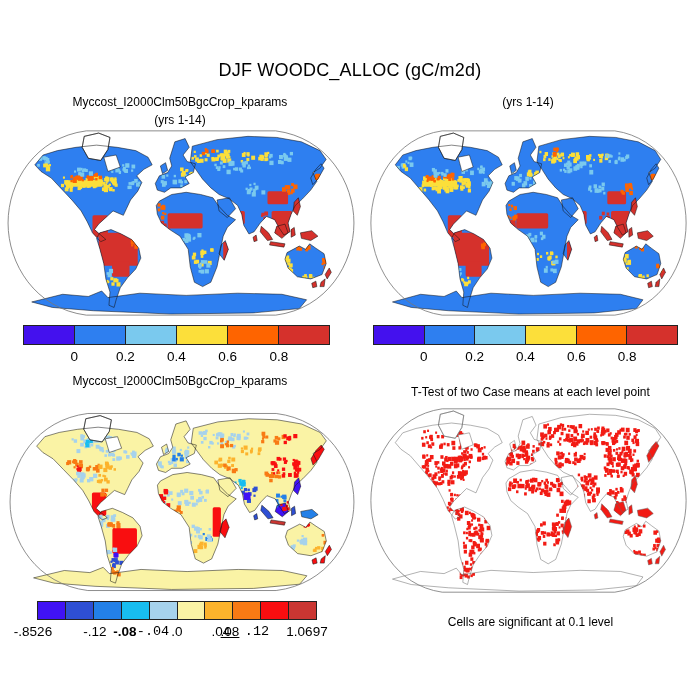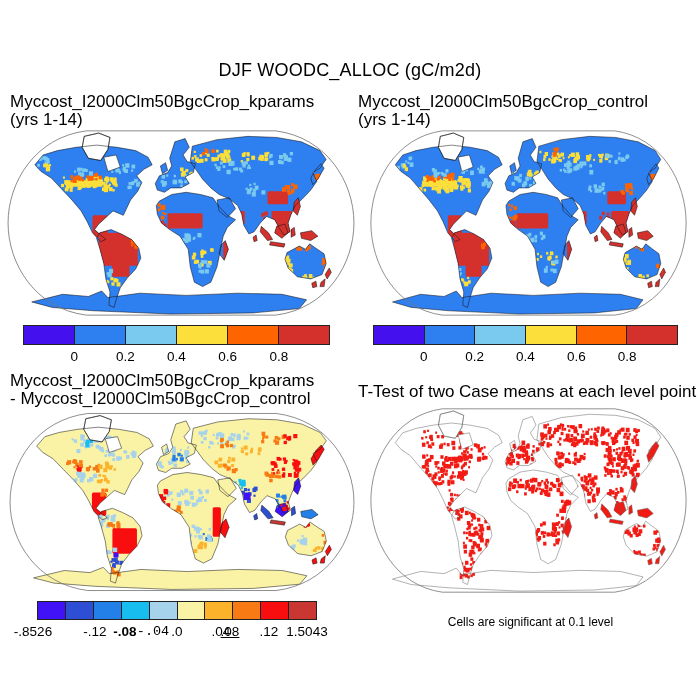--- a/index.html
+++ b/index.html
@@ -1,39 +1,39 @@
 <!DOCTYPE html>
 <html><head>
 <meta charset="utf-8">
 <style>
   html,body{margin:0;padding:0;background:#fff;}
   #fig{position:relative;width:700px;height:700px;background:#fff;overflow:hidden;
        font-family:"Liberation Sans","DejaVu Sans",sans-serif;color:#000;}
   .main-title{position:absolute;left:0;top:60px;width:700px;text-align:center;
               font-size:18px;letter-spacing:.2px;}
-  .ptitle{position:absolute;text-align:left;font-size:17px;line-height:18px;white-space:pre;}
+  .ptitle{position:absolute;text-align:center;font-size:12px;line-height:18px;white-space:pre;}
   .ptitle .l2{display:block;}
   .mapbox{position:absolute;}
   .mapbox svg{display:block;width:100%;height:100%;}
   .cbar{position:absolute;}
   .cbar .bar{display:flex;width:100%;box-sizing:border-box;border:1px solid #222;}
   .cbar .seg{height:100%;border-left:1px solid #222;}
   .cbar .seg:first-child{border-left:none;}
   .cbar .labs{position:absolute;left:0;top:0;width:100%;height:18px;}
   .cbar .labs span{position:absolute;transform:translateX(-50%);font-size:13.5px;white-space:nowrap;}
   .caption{position:absolute;text-align:center;font-size:12px;}
 </style>
 </head>
 <body>
 
 <div id="fig">
   <div class="main-title">DJF WOODC_ALLOC (gC/m2d)</div>
 
   <div class="ptitle" style="left:10px;top:93px;width:340px;"><span>Myccost_I2000Clm50BgcCrop_kparams</span><span class="l2">(yrs 1-14)</span></div>
-  <div class="ptitle" style="left:358px;top:93px;width:340px;"><span>Myccost_I2000Clm50BgcCrop_control</span><span class="l2">(yrs 1-14)</span></div>
+  <div class="ptitle" style="left:358px;top:93px;width:340px;"><span class="l2">(yrs 1-14)</span></div>
 
   <div class="mapbox" id="map-kparams" style="left:6px;top:121px;width:350px;height:204px;">
       <svg viewBox="0 0 340 186" preserveAspectRatio="none">
         <defs>
           <clipPath id="clip1">
             <path d="M28,40 L36,31 L50,27 L68,24 L88,22 L108,24 L126,27 L138,33 L142,40 L134,44 L127,50 L132,56 L128,64 L121,72 L117,80 L114,86 L104,82 L97,88 L90,94 L86,99 L92,104 L97,108 L92,110 L84,102 L79,92 L73,82 L64,72 L54,62 L44,52 L34,46 Z"></path>
             <path d="M91,102 L102,99 L112,103 L122,108 L129,116 L131,125 L126,135 L118,143 L111,152 L107,163 L105,170 L100,168 L101,156 L97,144 L95,130 L91,116 L88,107 Z"></path>
             <path d="M145,57 L149,50 L157,47 L161,41 L159,34 L164,19 L174,16 L178,24 L172,31 L176,37 L184,39 L182,47 L174,51 L178,57 L170,61 L160,61 L154,65 L147,63 Z"></path>
             <path d="M150,41 L155,38 L157,45 L152,48 Z"></path>
             <path d="M149,73 L161,67 L175,65 L189,67 L201,70 L207,78 L215,86 L223,90 L215,97 L211,105 L208,119 L205,133 L199,147 L191,151 L183,147 L179,133 L177,117 L169,105 L159,99 L151,93 L147,85 L146,77 Z"></path>
@@ -1003,21 +1003,21 @@
       </div>
       <div class="labs" style="top: 24px;">
         <span style="left: 50.8333px;">0</span>
         <span style="left: 101.667px;">0.2</span>
         <span style="left: 152.5px;">0.4</span>
         <span style="left: 203.333px;">0.6</span>
         <span style="left: 254.167px;">0.8</span>
       </div>
     </div>
 
-  <div class="ptitle" style="left:10px;top:372px;width:340px;"><span>Myccost_I2000Clm50BgcCrop_kparams</span><span class="l2">- Myccost_I2000Clm50BgcCrop_control</span></div>
+  <div class="ptitle" style="left:10px;top:372px;width:340px;"><span>Myccost_I2000Clm50BgcCrop_kparams</span></div>
   <div class="ptitle" style="left:358px;top:383px;width:345px;"><span>T-Test of two Case means at each level point</span></div>
 
   <div class="mapbox" id="map-diff" style="left:8px;top:404px;width:348px;height:196px;">
       <svg viewBox="0 0 340 186" preserveAspectRatio="none">
         <defs>
           <clipPath id="clip3">
             <path d="M28,40 L36,31 L50,27 L68,24 L88,22 L108,24 L126,27 L138,33 L142,40 L134,44 L127,50 L132,56 L128,64 L121,72 L117,80 L114,86 L104,82 L97,88 L90,94 L86,99 L92,104 L97,108 L92,110 L84,102 L79,92 L73,82 L64,72 L54,62 L44,52 L34,46 Z"></path>
             <path d="M91,102 L102,99 L112,103 L122,108 L129,116 L131,125 L126,135 L118,143 L111,152 L107,163 L105,170 L100,168 L101,156 L97,144 L95,130 L91,116 L88,107 Z"></path>
             <path d="M145,57 L149,50 L157,47 L161,41 L159,34 L164,19 L174,16 L178,24 L172,31 L176,37 L184,39 L182,47 L174,51 L178,57 L170,61 L160,61 L154,65 L147,63 Z"></path>
             <path d="M150,41 L155,38 L157,45 L152,48 Z"></path>
@@ -2572,19 +2572,19 @@
         <div class="seg" style="flex: 1 1 0%; background: rgb(202, 54, 50);"></div>
       </div>
       <div class="labs" style="top: 23px;">
         <span style="left: -4px;">-.8526</span>
         <span style="left: 58px; text-align: right;">-.12</span>
         <span style="left: 88px; font-weight: bold;">-.08</span>
         <span style="left: 116px; font-family: Liberation Mono, monospace;">-.04</span>
         <span style="left: 140px;">.0</span>
         <span style="left: 184px;">.04</span>
         <span style="left: 193px; text-decoration: underline;">.08</span>
-        <span style="left: 232px;">.12</span>
-        <span style="left: 270px;">1.5043</span>
+        <span style="left: 220px; font-family: Liberation Mono, monospace;">.12</span>
+        <span style="left: 270px;">1.0697</span>
       </div>
     </div>
 
   <div class="caption" style="left:358px;top:615px;width:345px;">Cells are significant at 0.1 level</div>
 </div>
 
 </body></html>

